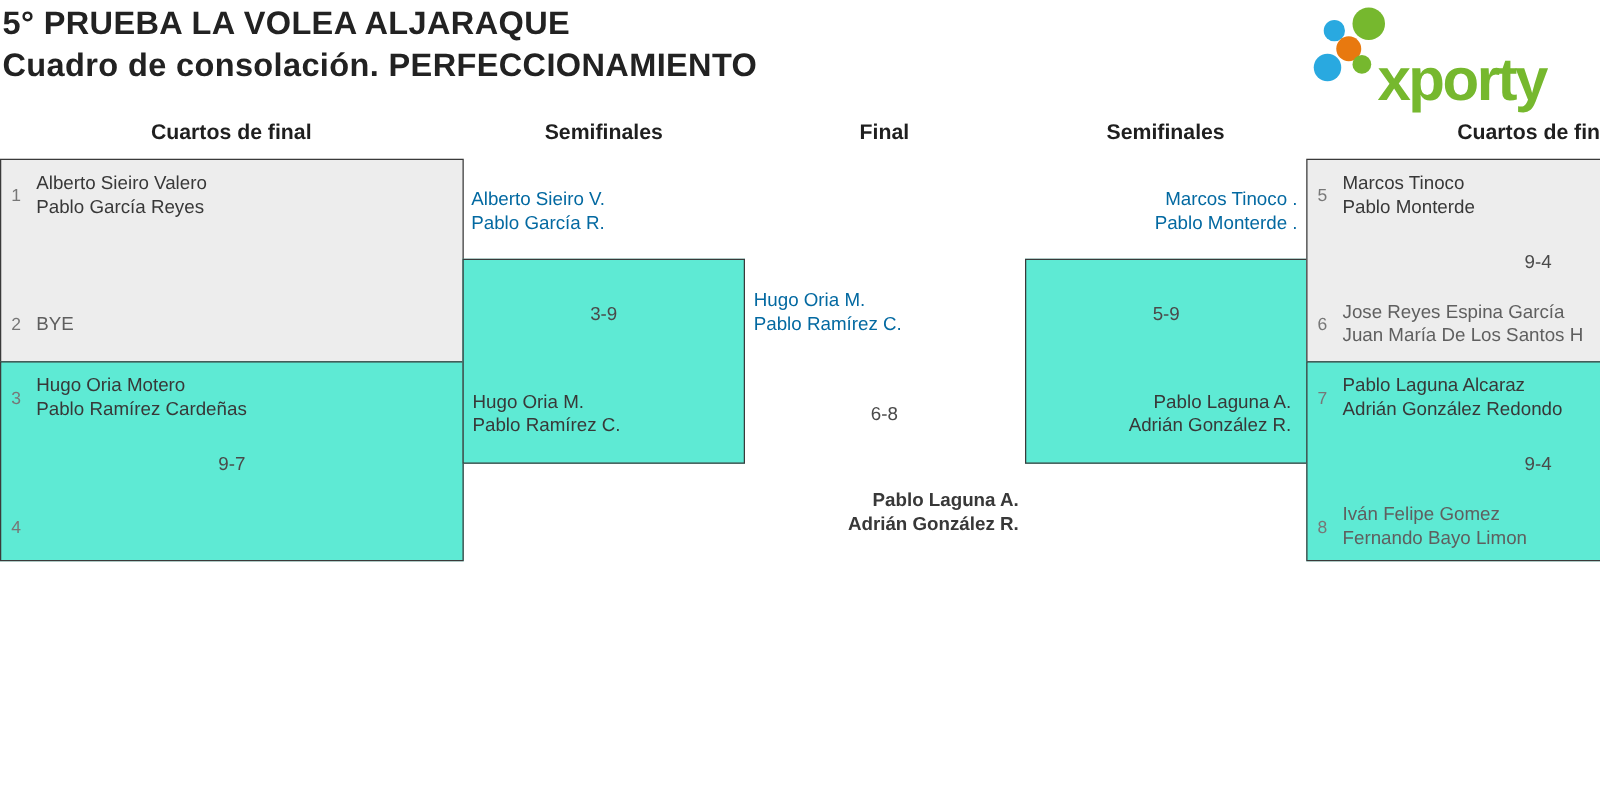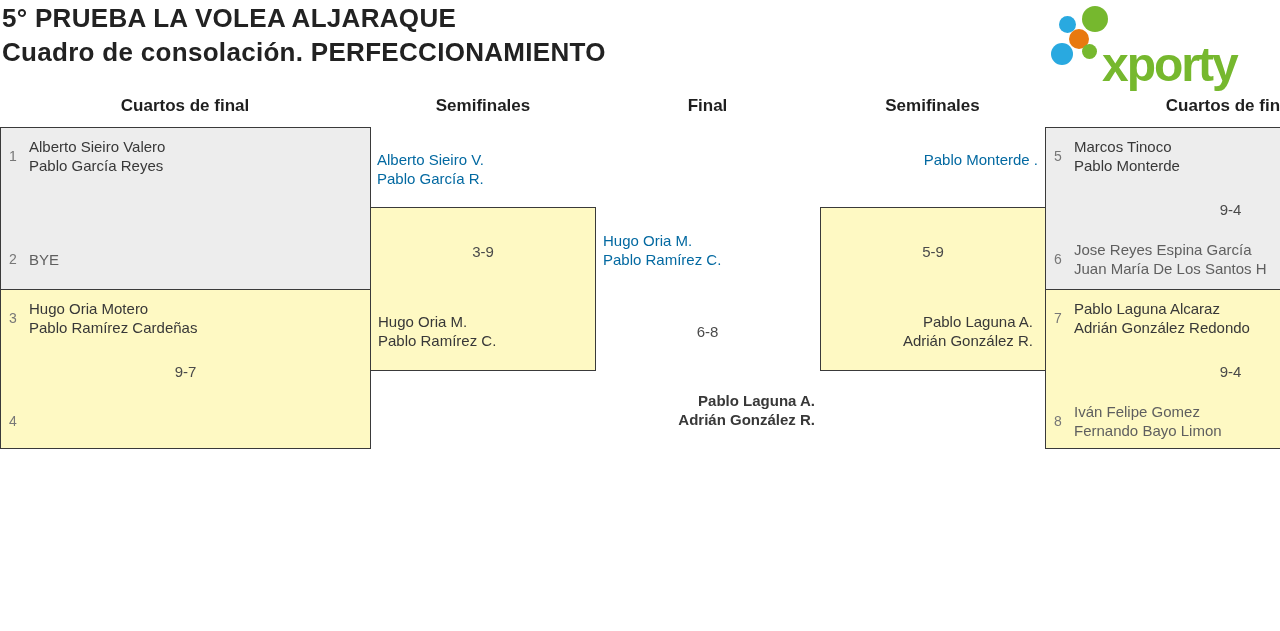--- a/index.html
+++ b/index.html
@@ -11,21 +11,21 @@
 
   
   .logo{position:absolute;left:1048px;top:4px;width:232px;height:66px;cursor:pointer;}
   .dot{position:absolute;border-radius:50%;}
   .logo-word{position:absolute;left:54px;top:6px;font-size:48px;line-height:54px;font-weight:700;letter-spacing:-2px;white-space:nowrap;margin-top:28px;}
 
   
   .round-h{position:absolute;top:96px;font-size:17px;line-height:20px;font-weight:700;color:#1f1f1f;text-align:center;white-space:nowrap;}
 
   
-  .box{position:absolute;border:1px solid #3a3a3a;background:#fef9c3;box-sizing:border-box;}
+  .box{position:absolute;border:1px solid #3a3a3a;background:#5eead4;box-sizing:border-box;}
   .box.shaded{background:#EDEDED;}
 
   .entry{position:absolute;display:flex;align-items:center;height:38px;}
   .seed{flex:none;width:20px;font-size:14px;color:#777;font-weight:400;}
   .names{font-size:15px;line-height:19px;}
   .names div{white-space:nowrap;}
   .winner .names{font-weight:400;color:#383838;}
   .muted .names{font-weight:400;color:#5f5f5f;}
   .align-r{justify-content:flex-end;}
   .align-r .names{text-align:right;}
@@ -114,20 +114,21 @@
     <div>Hugo Oria M.</div>
     <div>Pablo Ramírez C.</div>
   </div>
   <div class="free-score" style="left:595px;top:322px;width:225px;">6-8</div>
   <div class="freetext winner" style="left:595px;top:391px;width:220px;text-align:right;">
     <div>Pablo Laguna A.</div>
     <div>Adrián González R.</div>
   </div>
 
   <div class="freetext muted" style="left:820px;top:150px;width:218px;text-align:right;">
+    <div>Marcos Tinoco .</div>
     <div>Pablo Monterde .</div>
   </div>
 
   <div class="box" style="left:820px;top:207px;width:226px;height:164px;">
     <div class="score" style="top:34px;">5-9</div>
     <div class="entry winner align-r" style="left:0;right:7px;top:104px;width:212px;">
       <div class="names">
         <div>Pablo Laguna A.</div>
         <div>Adrián González R.</div>
       </div>

